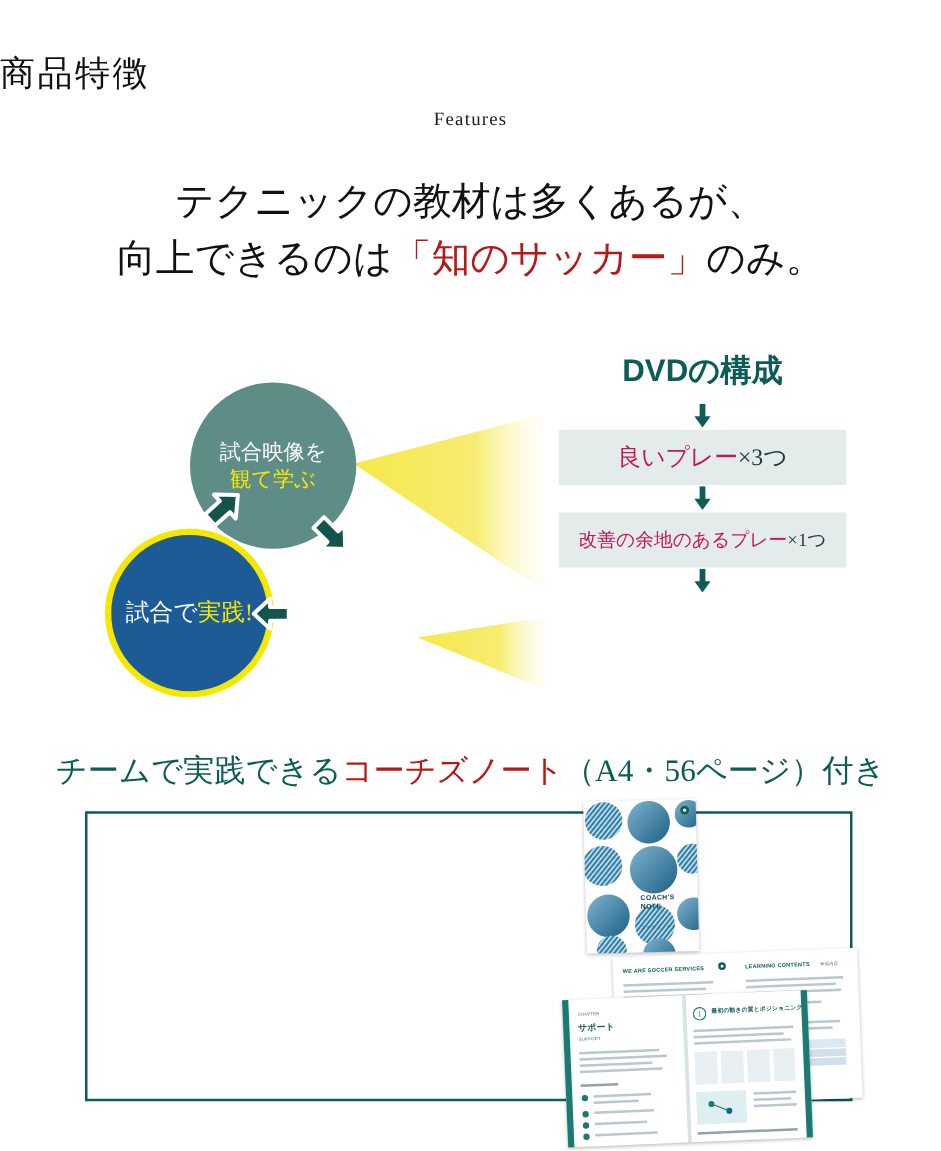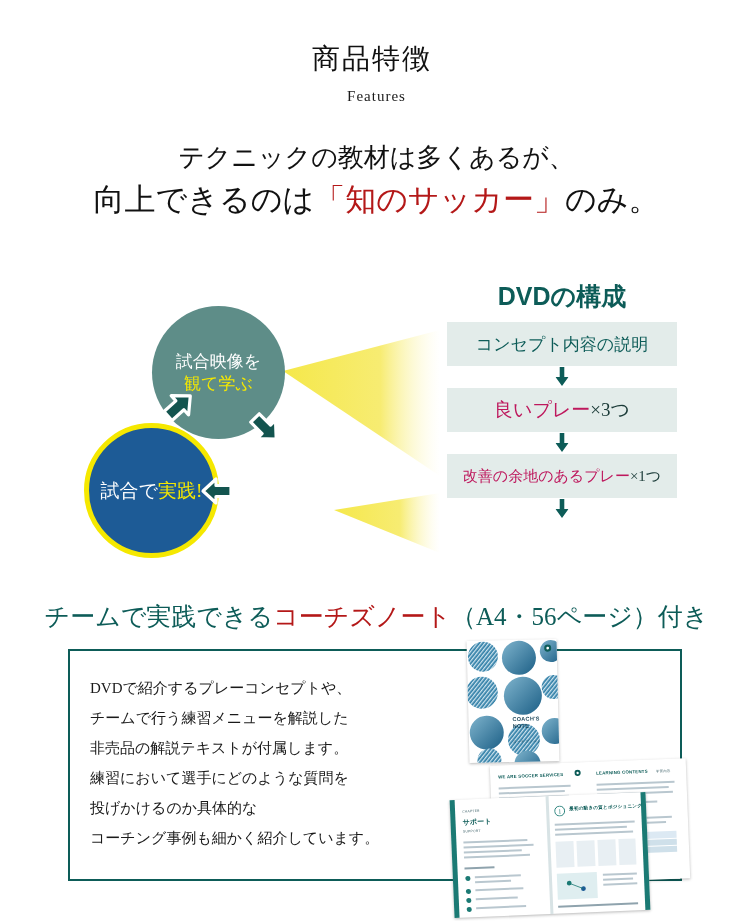--- a/index.html
+++ b/index.html
@@ -8,37 +8,36 @@
     background:#ffffff;
     font-family:"Liberation Serif", serif;
     position:relative;
     overflow:hidden;
   }
   .page{position:relative;width:753px;height:921px;}
 
   
   .hdr-title{
     position:absolute;left:0;top:40px;width:744px;
-    text-align:center;
     font-family:"Liberation Serif", serif;
     font-size:28px;color:#111;letter-spacing:2px;
   }
   .hdr-sub{
     position:absolute;left:0;top:88px;width:753px;
     text-align:center;
     font-family:"Liberation Serif", serif;
     font-size:15px;color:#1a1a1a;letter-spacing:1px;
   }
 
   
   .lede{
     position:absolute;left:0;top:140px;width:753px;text-align:center;
     font-family:"Liberation Serif", serif;color:#111;
   }
-  .lede .l1{font-size:26px;line-height:1.38;display:block;}
+  .lede .l1{font-size:31px;line-height:1.38;display:block;}
   .lede .l2{font-size:26px;line-height:1.38;display:block;}
   .lede .l3{font-size:31px;line-height:1.4;display:block;margin-top:2px;}
   .red{color:#b41818;}
 
   
   .diagram{position:absolute;left:0;top:268px;width:597px;height:300px;}
 
   .beam{position:absolute;}
   .circle{
     position:absolute;border-radius:50%;
@@ -180,23 +179,20 @@
       <g transform="translate(231,223) rotate(180)">
         <path d="M 0,-5.5 L 15,-5.5 L 15,-12 L 28,0 L 15,12 L 15,5.5 L 0,5.5 Z" fill="#13544f" stroke="#ffffff" stroke-width="3.2" stroke-linejoin="round"></path>
       </g>
     </svg>
   </div>
 
   <div class="dvd-title">DVDの構成</div>
 
   <div class="flow">
 
-    <div class="fbox b1">
-      <span>コンセプト内容の説明</span>
-    </div>
 
     <div class="fgap">
       <svg class="dn" viewBox="0 0 13 19">
         <path d="M 4.2,0 L 8.8,0 L 8.8,10 L 13,10 L 6.5,19 L 0,10 L 4.2,10 Z" fill="#0d5c58"></path>
       </svg>
     </div>
 
     <div class="fbox b2">
       <span class="fb-red">良いプレー</span>
         <span class="fb-dark">×3つ</span>
@@ -218,28 +214,20 @@
         <path d="M 4.2,0 L 8.8,0 L 8.8,10 L 13,10 L 6.5,19 L 0,10 L 4.2,10 Z" fill="#0d5c58"></path>
       </svg>
     </div>
 
   </div>
 
   <div class="kit-head"><span>チームで実践できる</span><span class="red">コーチズノート</span><span>（A4・56ページ）付き</span></div>
 
   <div class="bbox"></div>
 
-  <div class="bbody">
-    <span>DVDで紹介するプレーコンセプトや、</span>
-    <span>チームで行う練習メニューを解説した</span>
-    <span>非売品の解説テキストが付属します。</span>
-    <span>練習において選手にどのような質問を</span>
-    <span>投げかけるのか具体的な</span>
-    <span>コーチング事例も細かく紹介しています。</span>
-  </div>
 
   <div class="art">
 
     <div class="sheet" style="left:52px;top:132px;width:196px;height:120px;transform:rotate(-2.2deg);">
       <div class="tinyhead" style="left:8px;top:9px;">WE ARE SOCCER SERVICES</div>
       <svg style="position:absolute;left:84px;top:7px;width:7px;height:7px;" viewBox="0 0 10 10">
         <circle cx="5" cy="5" r="4.4" fill="#0d5c58"></circle>
           <circle cx="5" cy="5" r="1.7" fill="#ffffff"></circle>
       </svg>
       <div class="tinyhead" style="left:106px;top:9px;">LEARNING CONTENTS</div>

